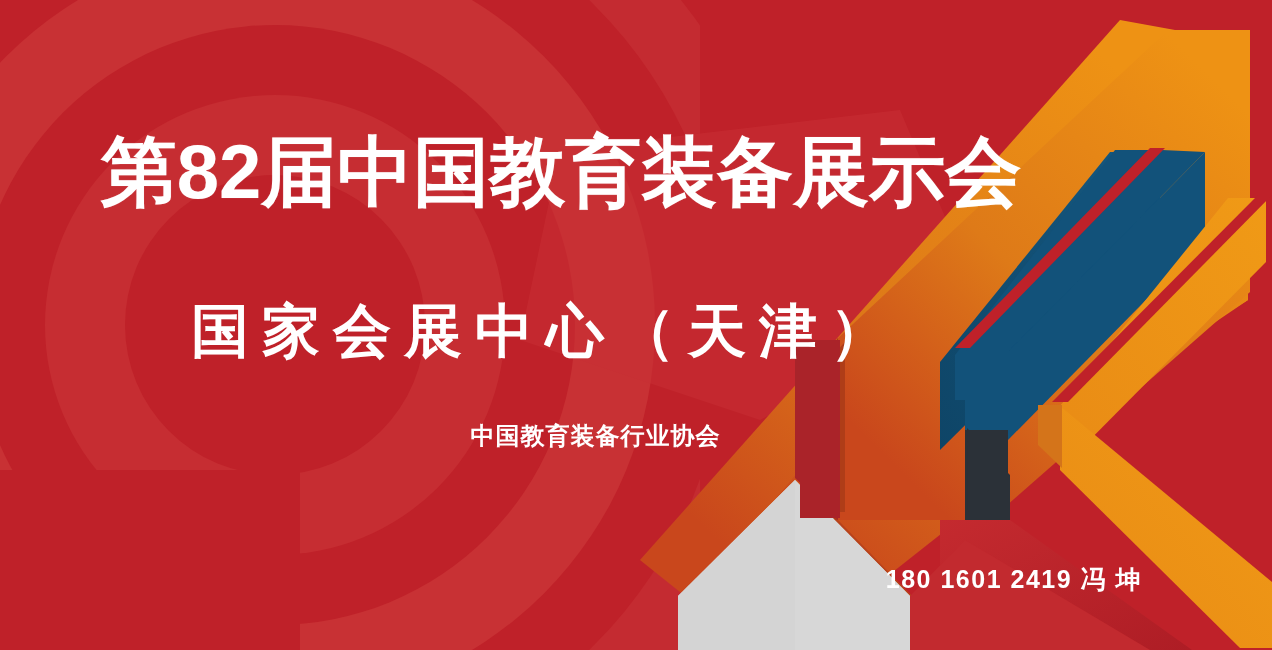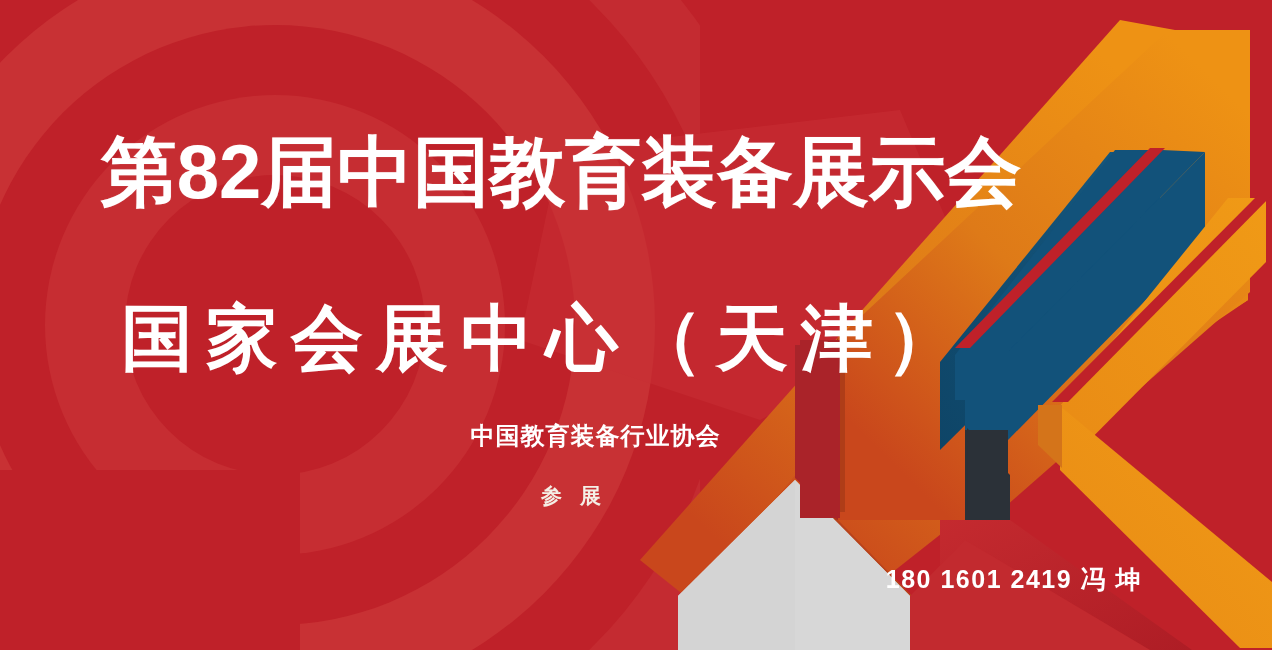--- a/index.html
+++ b/index.html
@@ -44,21 +44,21 @@
     letter-spacing:0px;
     width:1272px;
     padding-right:150px;
     box-sizing:border-box;
     text-shadow:0 0 1px rgba(255,255,255,.35);
   }
   #title-venue{
     left:0; right:0;
     top:302px;
     text-align:center;
-    font-size:72px;
+    font-size:58px;
     letter-spacing:13px;
     width:1272px;
     padding-right:180px;
     box-sizing:border-box;
   }
   #org-line{
     left:0; right:0;
     top:424px;
     text-align:center;
     font-size:24px;
@@ -244,19 +244,18 @@
 
   <div id="content">
 
     <div class="txt" id="title-main">第82届中国教育装备展示会</div>
 
     <div class="txt" id="title-venue">国家会展中心（天津）</div>
 
     <div class="txt" id="org-line">中国教育装备行业协会</div>
 
     <div id="apply-block">
-      <span class="apply-line">参 展</span>
     </div>
 
     <div class="txt" id="contact-line">180 1601 2419 冯 坤</div>
 
   </div>
 </div>
 
 </body></html>

